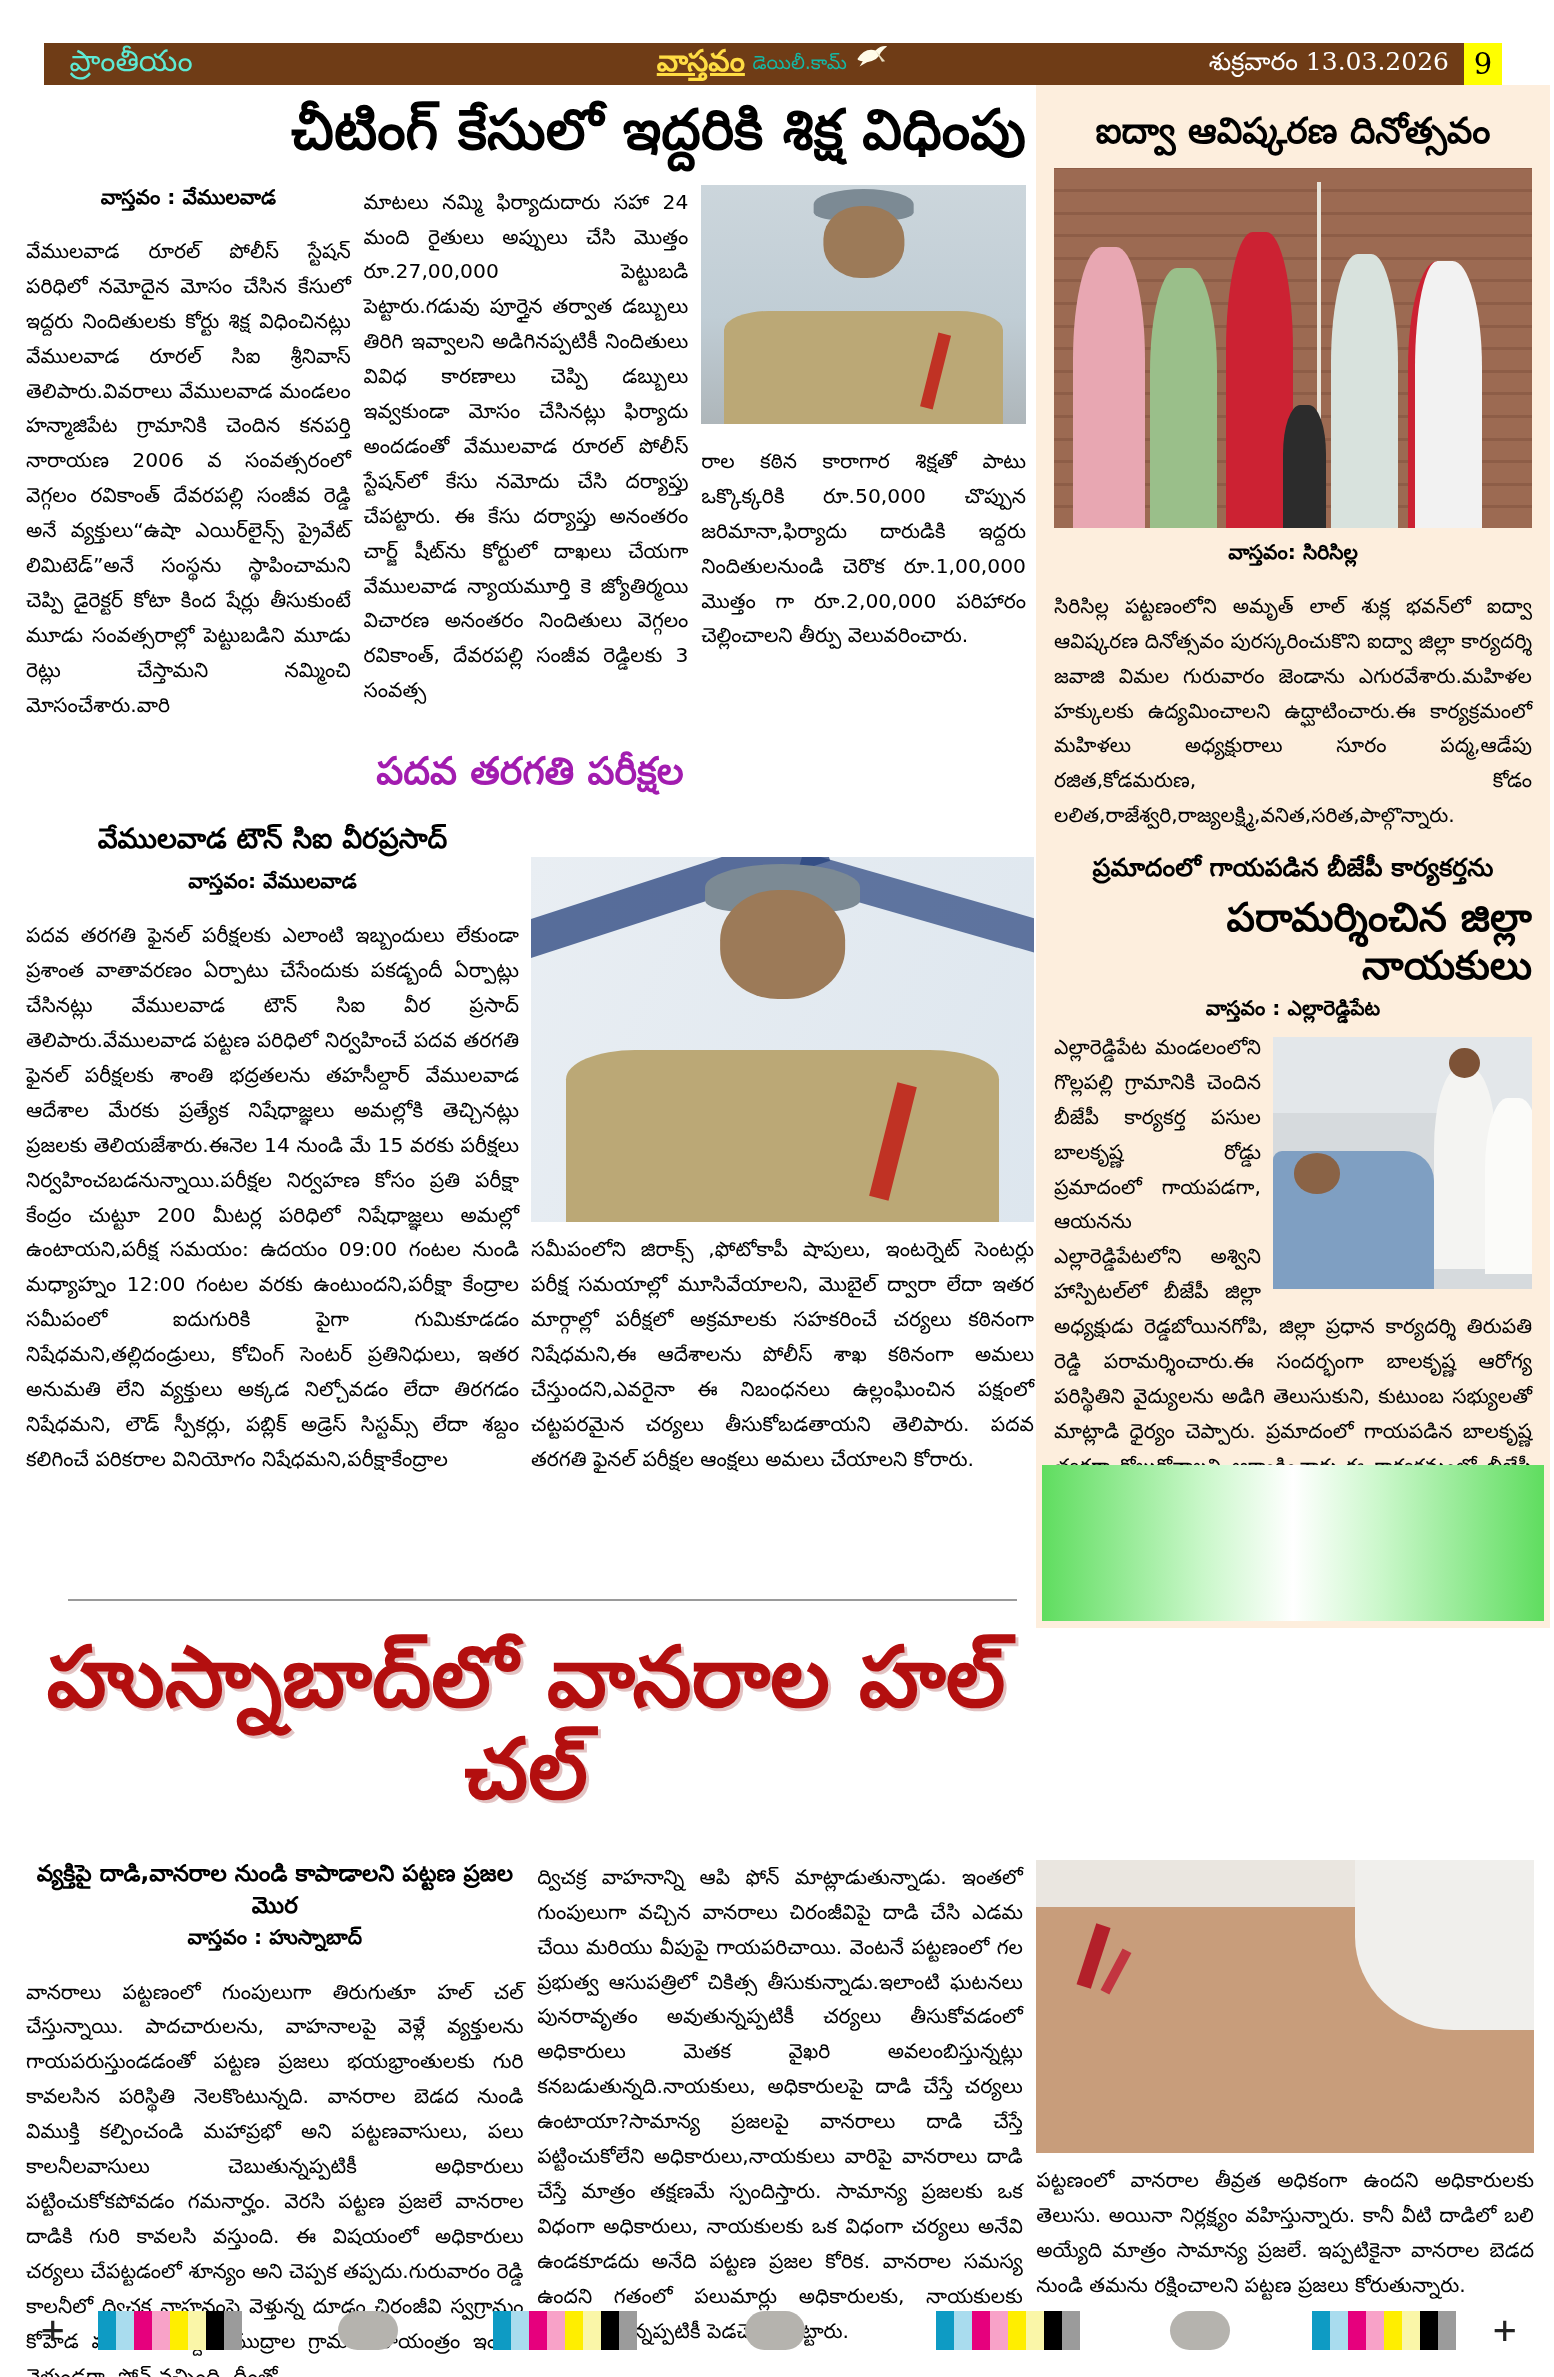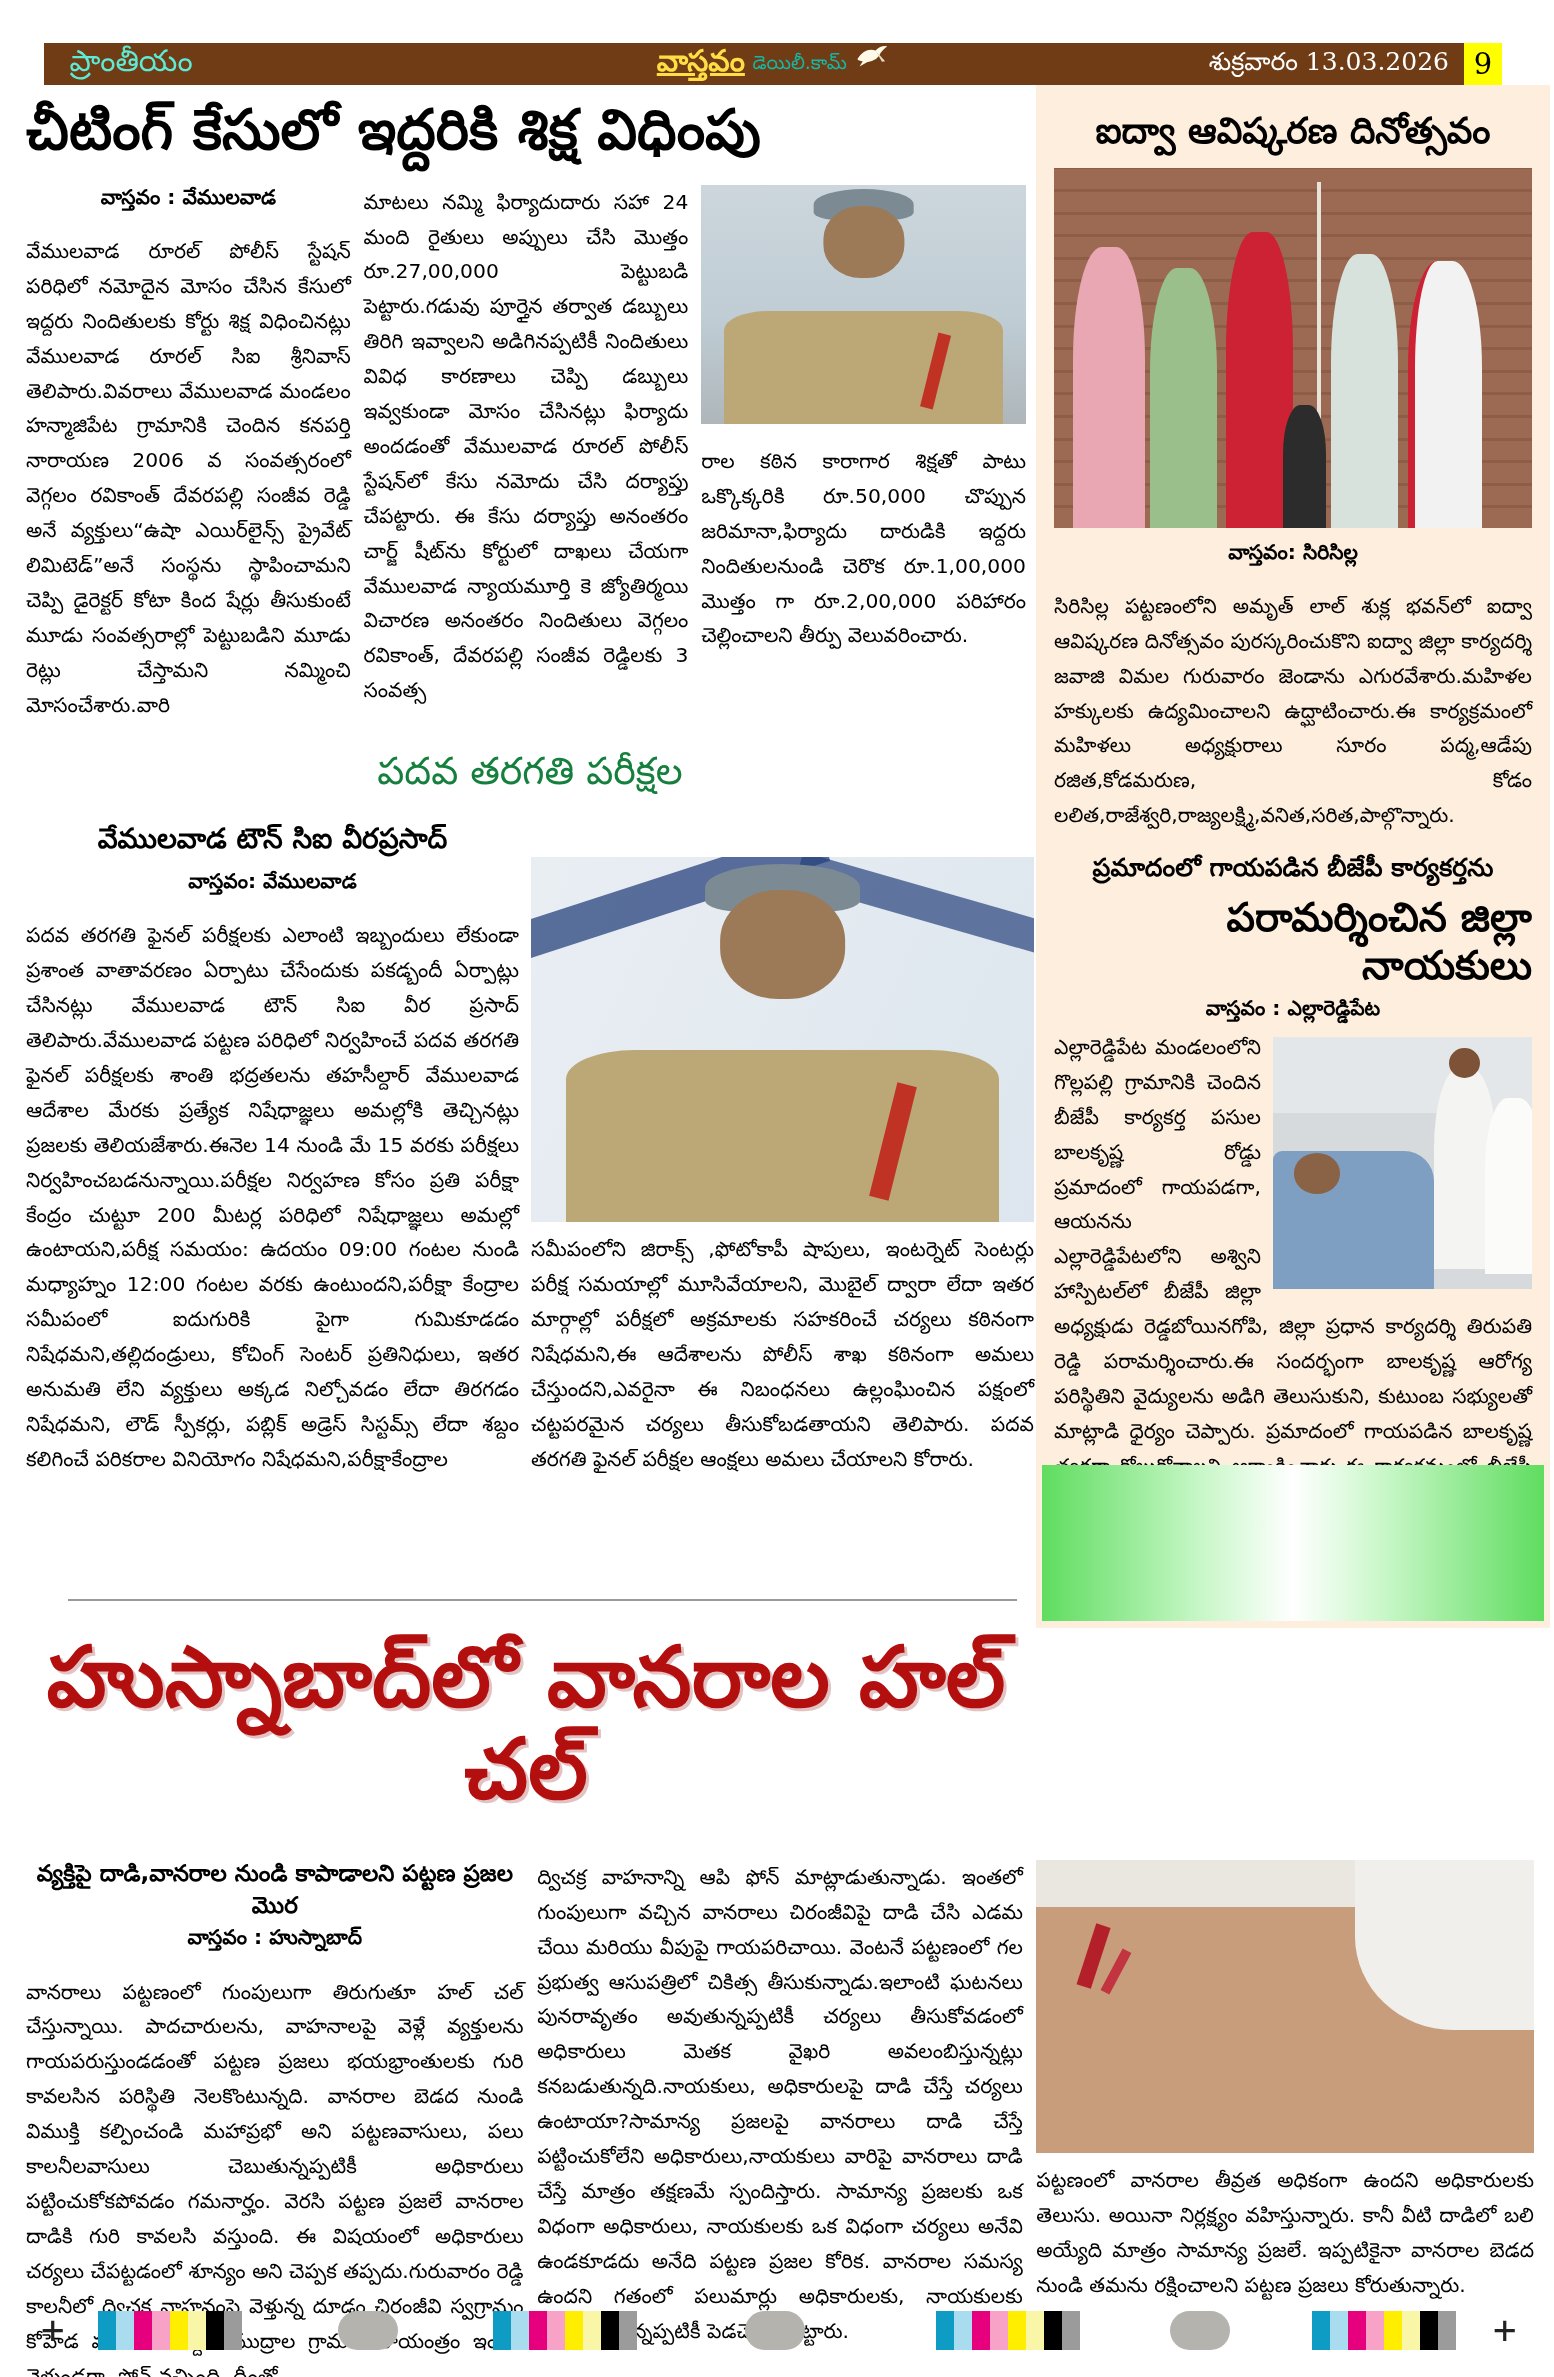--- a/index.html
+++ b/index.html
@@ -17,21 +17,21 @@
   .m-date{color:#ffffff;font-size:25px;font-family:"DejaVu Serif","Liberation Serif",serif;}
   .m-page{position:absolute;right:0;top:0;width:38px;height:42px;background:#ffff00;color:#000;
           display:flex;align-items:center;justify-content:center;font-size:29px;font-family:"DejaVu Serif",serif;}
 
   
   .body-text{font-size:20.3px;line-height:1.72;text-align:justify;}
   .dateline{font-weight:bold;font-size:20.3px;text-align:center;}
 
   
   .art1{position:absolute;left:26px;top:95px;width:1000px;}
-  .art1 .headline{font-size:56px;font-weight:bold;text-align:left;line-height:1.25;margin:0;}
+  .art1 .headline{font-size:56px;font-weight:bold;text-align:right;line-height:1.25;margin:0;}
   .art1 .cols{display:flex;gap:12.8px;margin-top:19.6px;}
   .art1 .col{flex:1;min-width:0;}
   .photo{position:relative;overflow:hidden;background:#ccc;}
   .ph-ci1{width:100%;height:239px;background:linear-gradient(180deg,#ccd6dc 0%,#c0cdd5 55%,#aeb6ba 100%);}
   .ph-head{position:absolute;left:50%;top:9%;width:25%;height:30%;transform:translateX(-50%);background:#9c7a58;border-radius:46%;}
   .ph-cap{position:absolute;left:50%;top:2%;width:31%;height:13%;transform:translateX(-50%);background:#7c8a94;border-radius:50% 50% 25% 25%;}
   .ph-torso{position:absolute;left:7%;bottom:-3%;width:86%;height:50%;background:#bba876;border-radius:16% 16% 0 0;}
   .ph-lanyard{position:absolute;right:26%;bottom:6%;width:4%;height:32%;background:#c03224;transform:rotate(14deg);}
 
   
@@ -49,21 +49,21 @@
   .ph-bed{position:absolute;left:0;bottom:0;width:62%;height:55%;background:#7f9fc2;border-radius:9px 30px 0 0;}
   .ph-patient{position:absolute;left:8%;bottom:38%;width:18%;height:16%;background:#8a6346;border-radius:50%;}
   .ph-visitor1{position:absolute;right:14%;top:12%;width:24%;height:80%;background:#f4f4f2;border-radius:40% 40% 0 0;}
   .ph-visitor2{position:absolute;right:-4%;top:24%;width:22%;height:70%;background:#fbfbf9;border-radius:40% 40% 0 0;}
   .ph-vhead1{position:absolute;right:20%;top:4%;width:12%;height:12%;background:#7d5236;border-radius:50%;}
   .green-box{position:absolute;left:6px;right:6px;top:1380px;height:156px;
      background:linear-gradient(90deg,#5fdd5f 0%,#c9f7c9 32%,#ffffff 50%,#c9f7c9 68%,#5fdd5f 100%);}
 
   
   .art3{position:absolute;left:26px;top:749px;width:1008px;}
-  .art3 .kicker{color:#15803d;font-size:38px;font-weight:normal;text-align:center;margin:0;}
+  .art3 .kicker{color:#a21caf;font-size:38px;font-weight:bold;text-align:center;margin:0;}
   .art3 .headline{color:#1c1cd8;font-size:66px;font-weight:bold;text-align:center;line-height:1.15;margin:7.5px 0 0 0;}
   .art3 .cols{display:flex;gap:12px;margin-top:15px;align-items:flex-end;}
   .art3 .left{width:493px;}
   .art3 .right{width:503px;}
   .art3 .subhead{font-weight:bold;font-size:28px;text-align:center;margin:4.5px 0 7.5px 0;}
   .ph-ci2{width:100%;height:365px;background:linear-gradient(115deg,#e9eef3 0%,#dde6ee 100%);}
   .ph-band1{position:absolute;left:-10%;top:6%;width:70%;height:10%;background:#27427c;opacity:.75;transform:rotate(-18deg);}
   .ph-band2{position:absolute;right:-12%;top:10%;width:60%;height:9%;background:#27427c;opacity:.7;transform:rotate(16deg);}
   .art3 .right .body-text{margin-top:10.5px;}
   .rule{position:absolute;left:68px;top:1599px;width:949px;border-top:2.3px solid #9a9a9a;}

